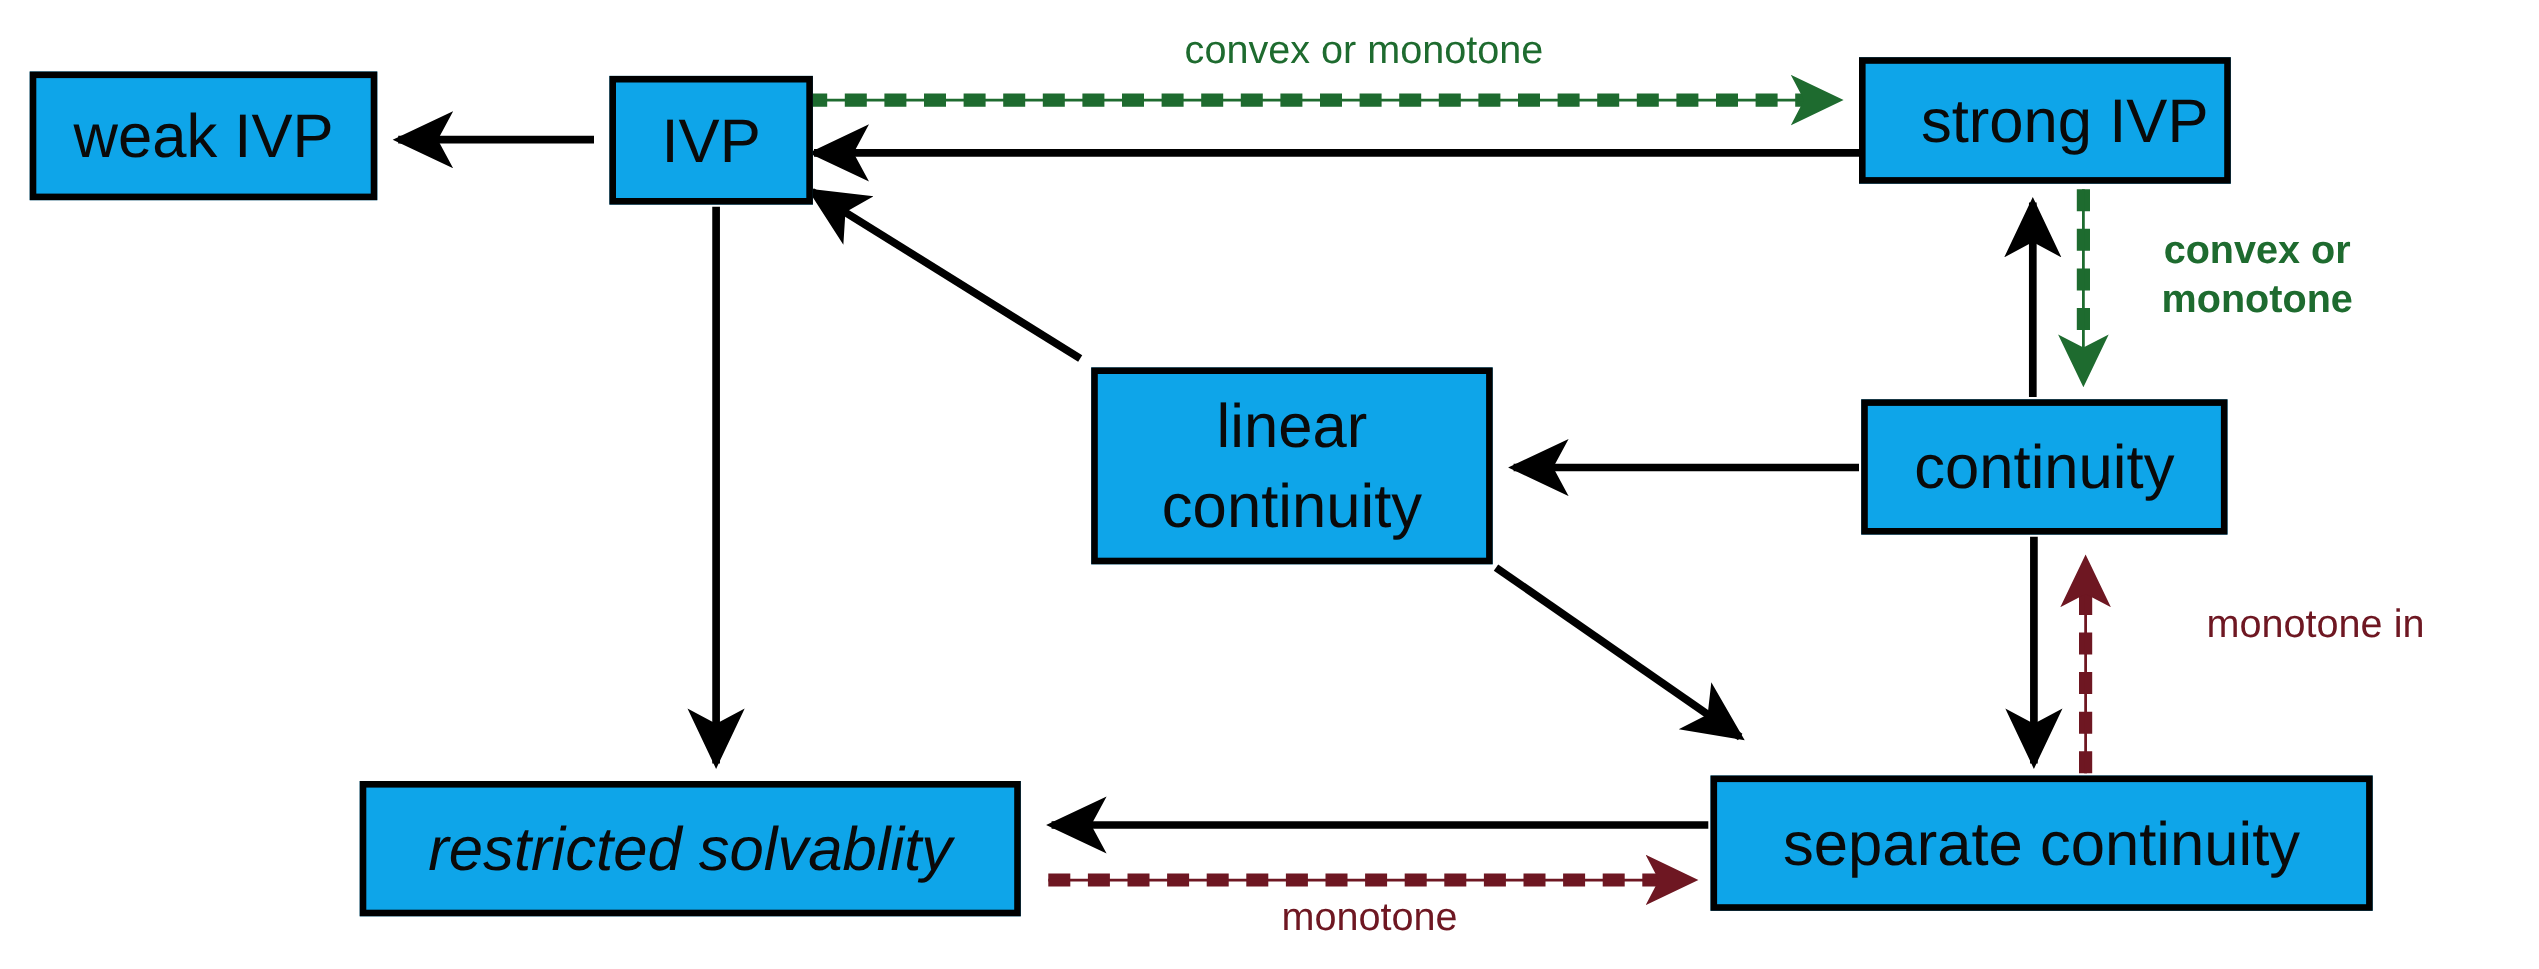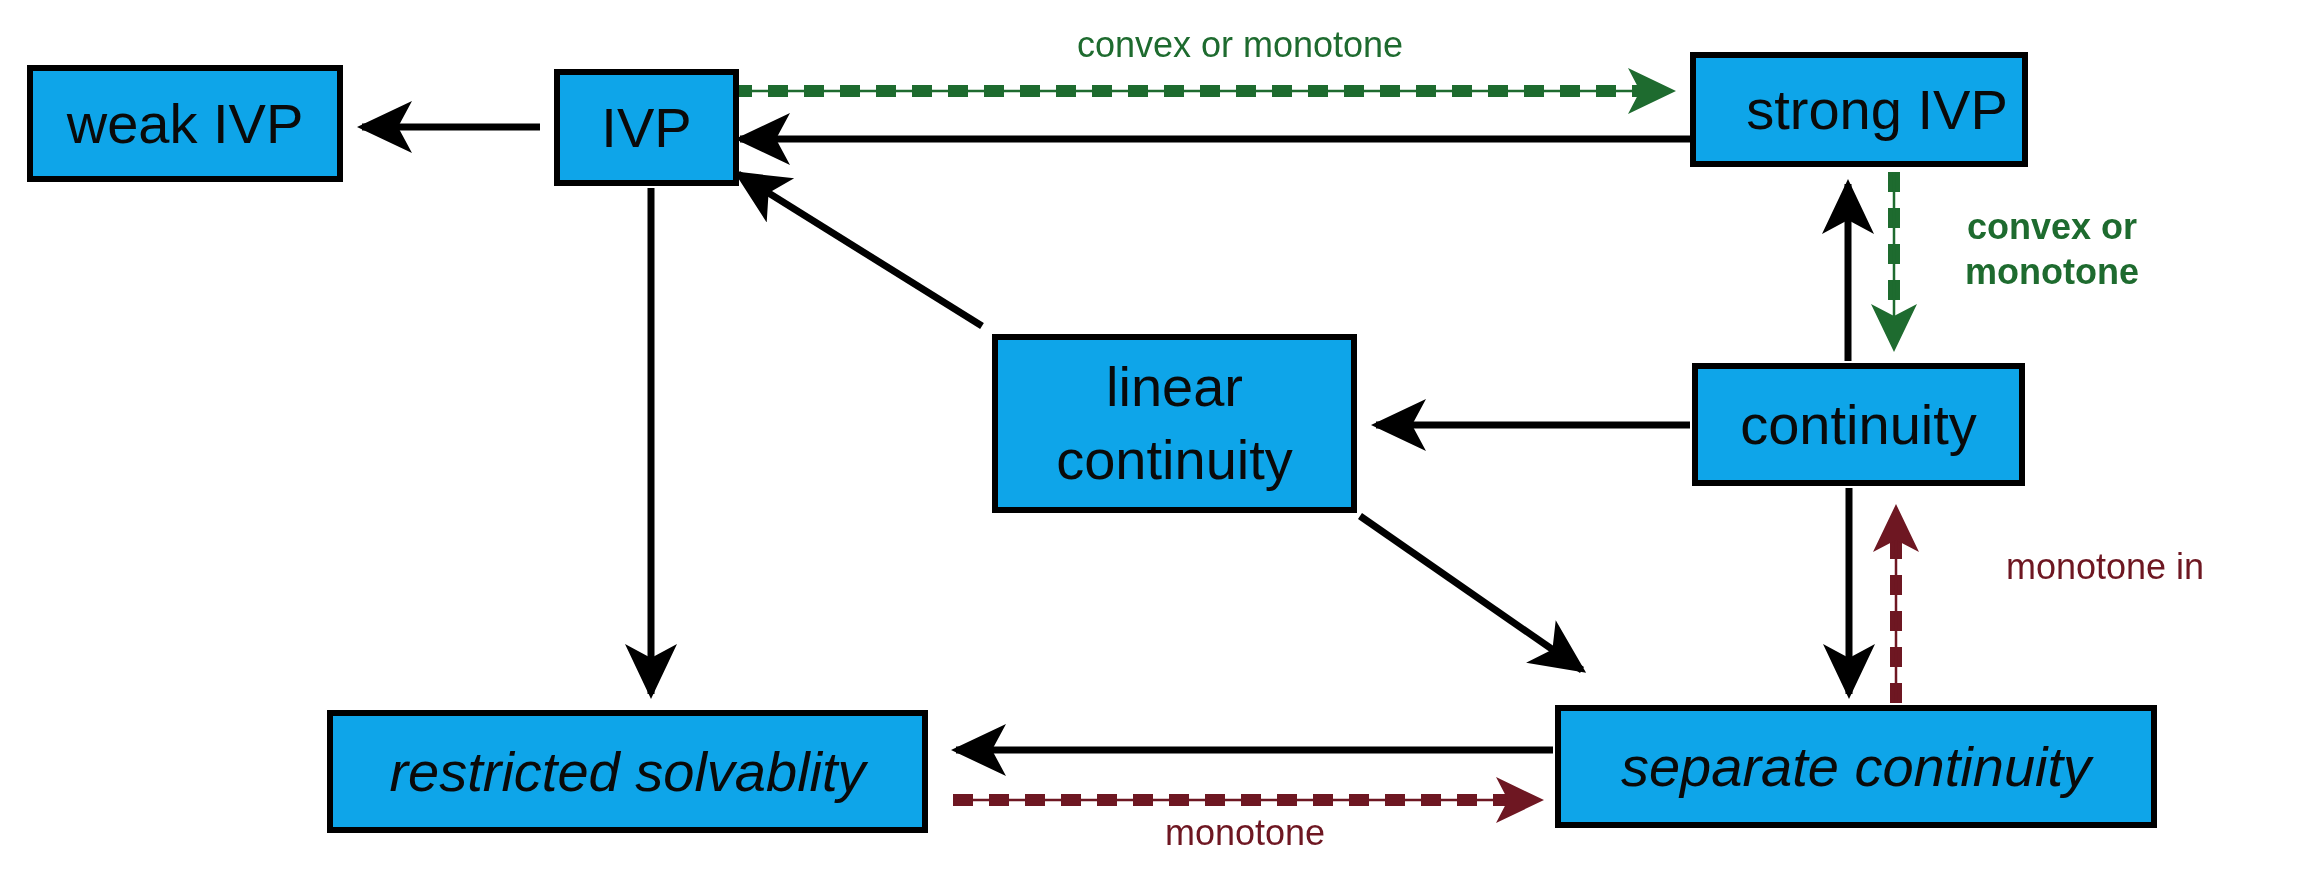--- a/index.html
+++ b/index.html
@@ -75,21 +75,21 @@
   <div class="node" style="left:538px;top:69px;width:185px;height:117px;margin-left:16px;">IVP</div>
 
   <div class="node" style="left:1690px;top:52px;width:338px;height:115px;padding-left:36px;">strong IVP</div>
 
   <div class="node" style="left:992px;top:334px;width:365px;height:179px;line-height:1.3;padding:0 40px;">linear continuity</div>
 
   <div class="node" style="left:1692px;top:363px;width:333px;height:123px;">continuity</div>
 
   <div class="node" style="left:327px;top:710px;width:601px;height:123px;font-style:italic;">restricted solvablity</div>
 
-  <div class="node" style="left:1555px;top:705px;width:602px;height:123px;font-style:italic;">separate continuity</div>
+  <div class="node" style="left:1555px;top:705px;width:602px;height:123px;">separate continuity</div>
 
   <div class="elabel green" style="left:940px;top:22px;width:600px;">convex or monotone</div>
 
   <div class="elabel green two-line" style="left:1912px;top:204px;width:280px;font-weight:bold;">
     <div>convex or</div>
     <div>monotone</div>
   </div>
 
   <div class="elabel red two-line" style="left:1905px;top:544px;width:400px;">
     <div>monotone in</div>

